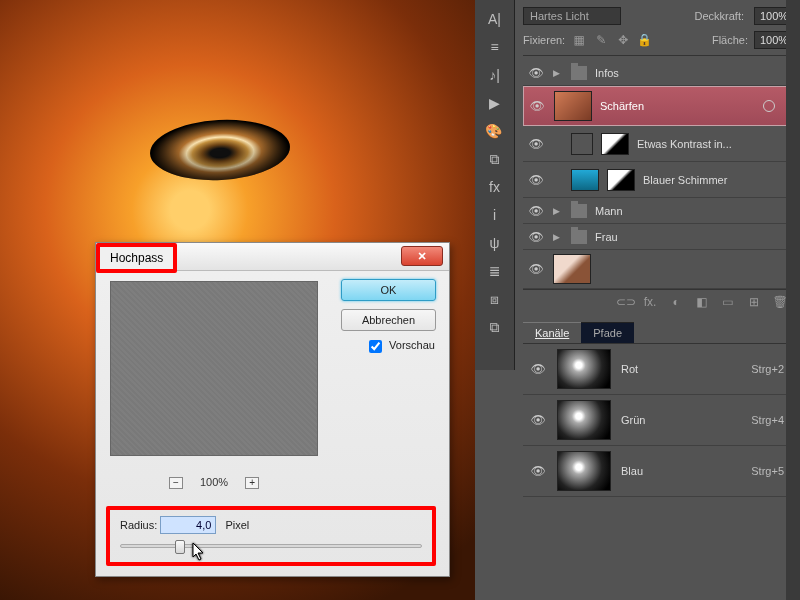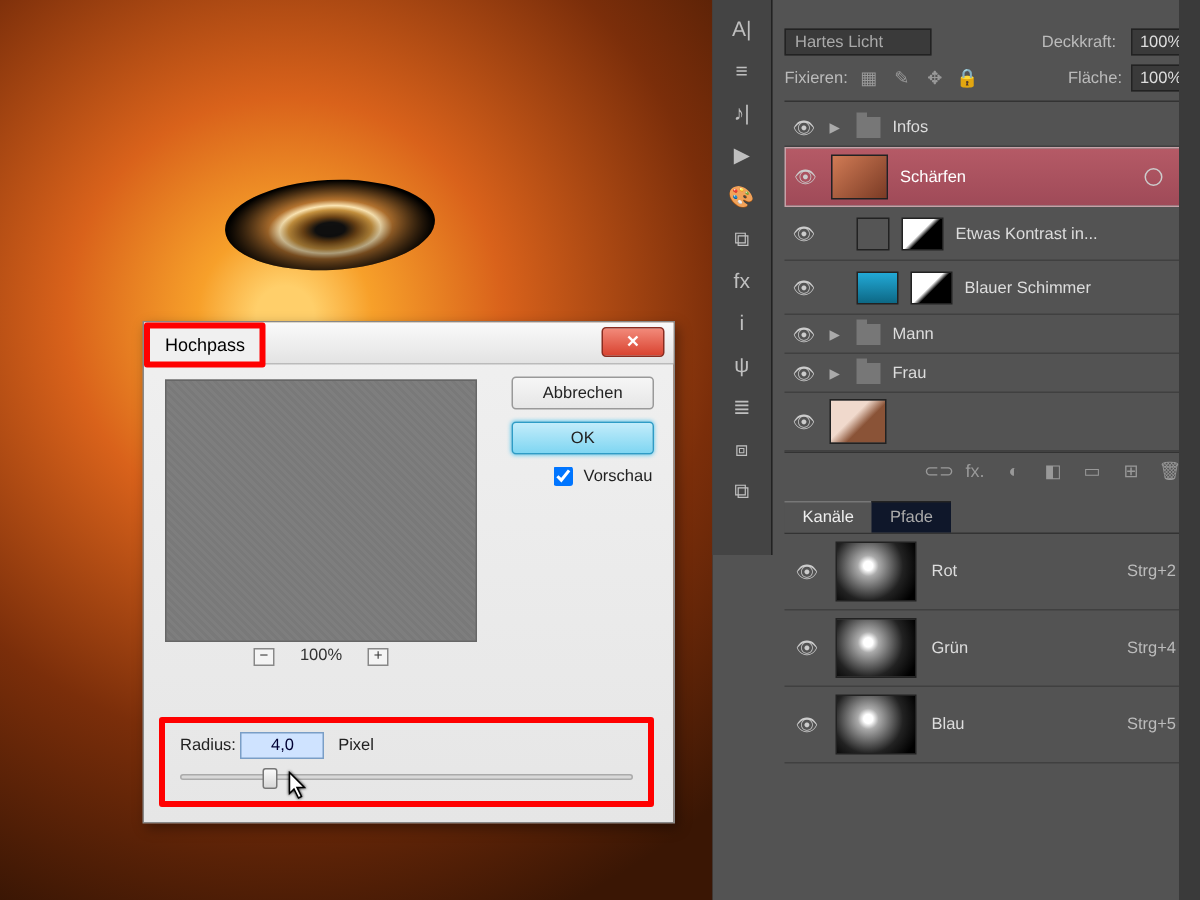--- a/index.html
+++ b/index.html
@@ -4,53 +4,53 @@
 <style>
   * { box-sizing: border-box; margin: 0; padding: 0; font-family: Tahoma, Arial, sans-serif; font-size: 11px; }
   body { width: 800px; height: 600px; background: #222; overflow: hidden; position: relative; }
   .canvas { position: absolute; left: 0; top: 0; width: 475px; height: 600px;
     background: radial-gradient(circle at 40% 35%, #ffcf6a 4%, #f7a02a 12%, #d9621b 30%, #7b2e0a 60%, #3a1604 90%);
   }
   .eye { position: absolute; left: 150px; top: 120px; width: 140px; height: 60px;
     background: radial-gradient(ellipse at 50% 55%, #111 10%, #6f4516 18%, #c79340 28%, #fde6b3 34%, #b57430 42%, #000 70%);
     border-radius: 50%; transform: rotate(-3deg); box-shadow: 0 -15px 25px rgba(0,0,0,0.5) inset;
   }
-  .dialog { position: absolute; left: 95px; top: 214px; width: 355px; height: 335px;
+  .dialog { position: absolute; left: 95px; top: 242px; width: 355px; height: 335px;
     background: linear-gradient(#f0f0f0,#e6e6e6); border: 1px solid #888; box-shadow: 2px 3px 8px rgba(0,0,0,0.4);
   }
   .title-bar { height: 28px; background: linear-gradient(#fafafa,#e3e3e3); display:flex; align-items:center; border-bottom:1px solid #bbb; position:relative;}
   .title-tab { position:absolute; left:0; top:0; border:4px solid #ff0000; border-radius:2px; padding:4px 10px; background:#f0f0f0; font-size:12px;}
   .close-btn { position:absolute; right:6px; top:3px; width:42px; height:20px;
     background: linear-gradient(#f28a7a,#d94330); border:1px solid #8a2c20; border-radius:3px;
     color:#fff; text-align:center; line-height:18px; font-size:11px; font-weight:bold;}
   .dlg-body { padding: 10px 14px; position:relative; height: calc(100% - 28px);}
   .preview { width: 208px; height: 175px; background: #7e7e7e;
     background-image: repeating-linear-gradient(45deg, rgba(0,0,0,0.04) 0 2px, transparent 2px 4px);
     border:1px solid #666;}
-  .zoom-row { width:208px; text-align:center; color:#333; margin-top:3px;}
+  .zoom-row { width:208px; text-align:center; color:#333; margin-top:20px;}
   .zoom-row .zbtn { display:inline-block; width:14px; height:12px; border:1px solid #888; background:#f4f4f4; line-height:10px; font-size:10px;}
   .btns { position:absolute; right:12px; top:8px; width:96px;}
   .btn { display:block; width:95px; height:22px; margin-bottom:8px; border:1px solid #6aa1b6; border-radius:3px;
     text-align:center; line-height:20px; color:#222; background:linear-gradient(#e8f4fb,#cfe9f6);}
   .btn.ok { background: linear-gradient(#c3ecfa,#7fd6f2); border-color:#2e9cc6; box-shadow:0 0 3px #4cc5ef;}
   .btn.cancel { background: linear-gradient(#f6f6f6,#e6e6e6); border-color:#999;}
   .chk-row { margin-top:4px; color:#222;padding-left:28px;}
   .chk-row input { vertical-align:middle; margin-right:4px;}
   .radius-box { position:absolute; left:10px; bottom:10px; width:330px; height:60px; border:4px solid #ff0000; border-radius:2px; padding:6px 10px;}
   .radius-line { color:#222;}
-  .radius-line input { width:56px; height:18px; border:1px solid #7a9ec6; background:#cfe3ff; color:#003; padding:1px 4px; text-align:center;}
+  .radius-line input { width:56px; height:18px; border:1px solid #7a9ec6; background:#cfe3ff; color:#003; padding:1px 4px; text-align:right;}
   .slider-track { margin-top:10px; height:4px; background:#d8d8d8; border:1px solid #aaa; border-radius:2px; position:relative;}
   .slider-thumb { position:absolute; top:-5px; width:10px; height:14px; background:linear-gradient(#fafafa,#d8d8d8); border:1px solid #777; border-radius:2px;}
   .cursor { position:absolute; width:14px; height:20px; pointer-events:none;}
   .cursor svg { width:14px; height:20px; filter: drop-shadow(0 0 1px #000);}
 
   .right-pane { position:absolute; left:475px; top:0; width:325px; height:600px; background:#535353;}
   .tool-col { position:absolute; left:0; top:0; width:40px; height:370px; background:#444; border-right:1px solid #222; padding-top:4px;}
   .tool-ico { width:30px; height:26px; margin:2px auto; color:#bfbfbf; text-align:center; line-height:26px; font-size:14px;}
-  .panels-area { margin-left:42px; padding:16px 6px; color:#ccc;}
+  .panels-area { margin-left:42px; padding:4px 6px; color:#ccc;}
   .top-row { display:flex; gap:10px; align-items:center; padding:3px 0;}
   .sel { background:#3a3a3a; border:1px solid #222; color:#aaa; padding:2px 6px; width:98px;}
   .num { background:#3a3a3a; border:1px solid #222; color:#ddd; padding:2px 4px; width:40px; text-align:center;}
   .lbl { color:#bbb;}
   .lock-row { display:flex; gap:6px; align-items:center; padding:3px 0 6px; border-bottom:1px solid #333;}
   .small-ico { width:16px; height:16px; color:#999; text-align:center; line-height:16px; font-size:12px;}
   .layers { padding-top:4px;}
   .layer { display:flex; align-items:center; gap:8px; padding:4px 4px; border-bottom:1px solid #404040; color:#ddd; min-height:36px; position:relative;}
   .layer.selected { background:linear-gradient(#b55a66,#9f4a58); color:#fff; border:1px solid #c6a2a8;}
   .eye-ic { width:18px; color:#ccc; text-align:center; font-size:12px;}
@@ -63,21 +63,21 @@
   .thumb.pair { background:linear-gradient(135deg,#f0d9cc 40%,#8a5337 60%);}
   .thumb.mask { background:linear-gradient(135deg,#fff 45%,#000 55%);}
   .thumb.sm { width:28px; height:22px;}
   .thumb.fx { width:22px;height:22px; background:#555;}
   .layer .title { flex:1; font-size:11px;}
   .layer .round { position:absolute; right:18px; width:12px;height:12px;border:1px solid #ccc;border-radius:50%;}
   .layers-footer { display:flex; justify-content:flex-end; gap:10px; padding:5px 6px; color:#888; border-top:1px solid #333;}
   .lf-ic { width:16px;text-align:center;color:#999;font-size:12px;}
   .tabs { display:flex; margin-top:8px;}
   .tab { padding:4px 12px; color:#aaa; background:#0f172a; border-top:1px solid #222; font-size:11px;}
-  .tab.active { background:#535353; color:#eee; border-top:1px solid #777;}
+  .tab.active { background:#535353; color:#eee; border-top:1px solid #777;text-decoration:underline;}
   .channels { border-top:1px solid #333;}
   .chan { display:flex; align-items:center; gap:10px; padding:5px 6px; border-bottom:1px solid #404040;}
   .chan .thumb { width:54px; height:40px; background: radial-gradient(circle at 40% 40%, #fff 8%, #aaa 18%, #222 60%, #000 90%);}
   .chan .cname { flex:1; color:#ddd;}
   .chan .sc { color:#bbb; font-size:11px; margin-right:4px;}
   .scrolldark { position:absolute; right:0; top:0; width:14px; height:100%; background:#3a3a3a;}
 </style>
 </head>
 <body>
 
@@ -91,22 +91,22 @@
     <div class="close-btn">✕</div>
   </div>
   <div class="dlg-body">
     <div class="preview"></div>
     <div class="zoom-row">
       <span class="zbtn">−</span>
       <span style="margin:0 14px;">100%</span>
       <span class="zbtn">+</span>
     </div>
     <div class="btns">
+      <div class="btn ok">OK</div>
       <div class="btn cancel">Abbrechen</div>
-      <div class="btn ok">OK</div>
       <div class="chk-row">
         <input type="checkbox" checked="" style="">
         <span>Vorschau</span>
       </div>
     </div>
     <div class="radius-box">
       <div class="radius-line">
         <span>Radius:</span>
         <input type="text" value="4,0" style="">
         <span style="margin-left:6px;">Pixel</span>

